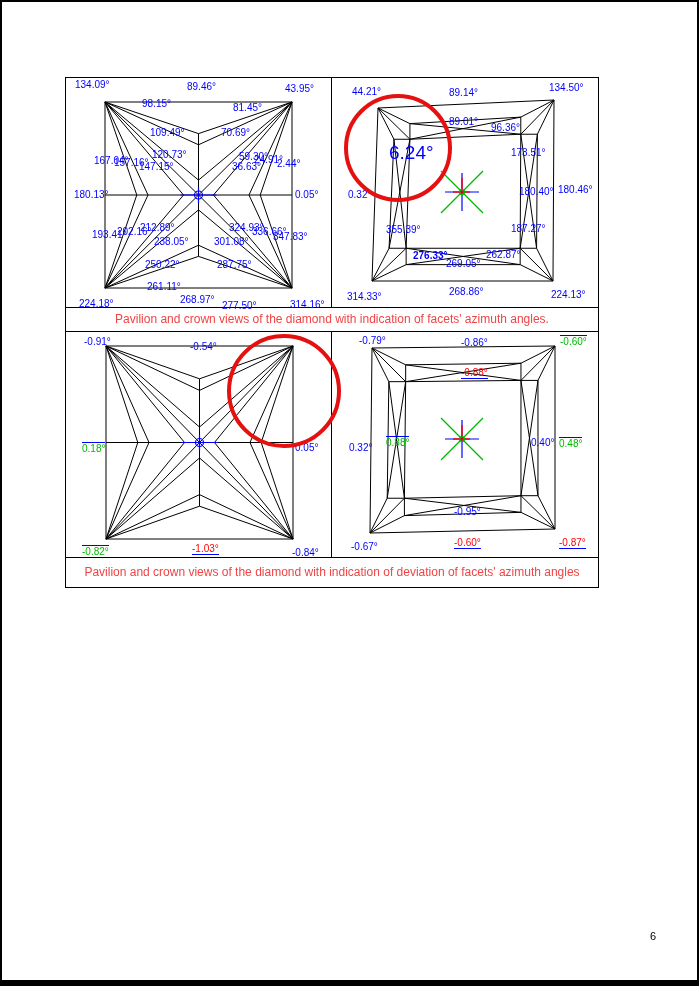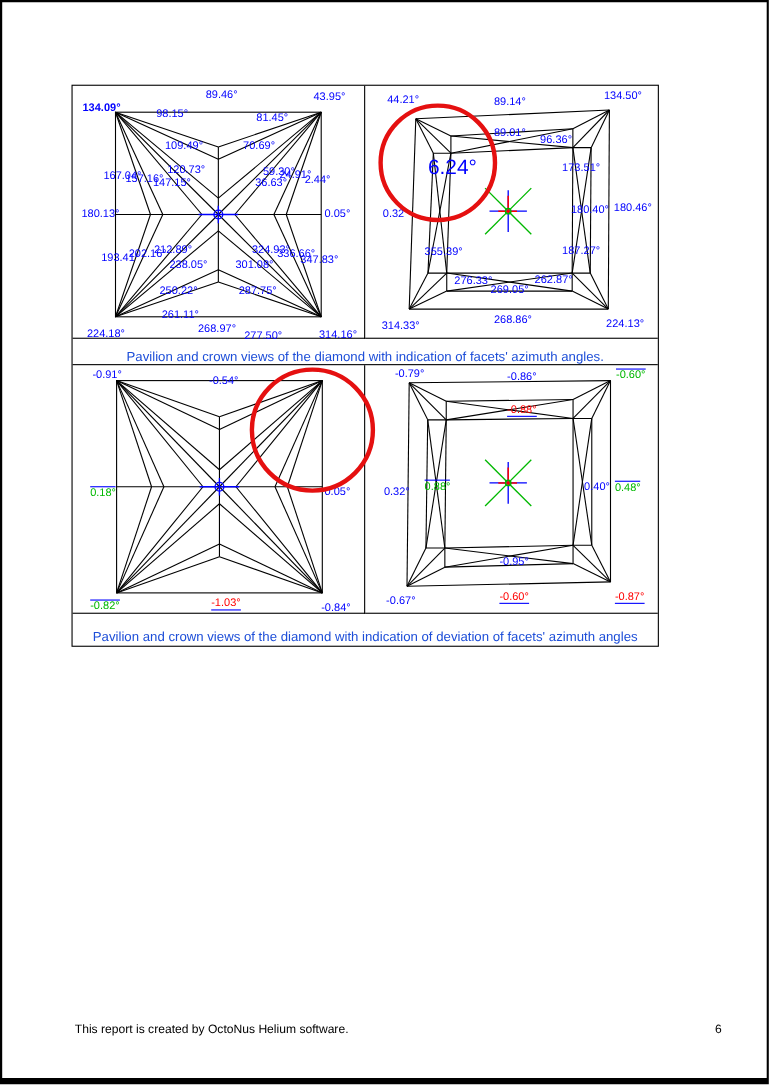--- a/index.html
+++ b/index.html
@@ -12,22 +12,22 @@
     font-family:"Liberation Sans",sans-serif;overflow:hidden;
   }
   .report-table{
     position:absolute;left:63px;top:75px;width:534px;height:511px;border:1px solid #000;box-sizing:border-box;
     display:grid;grid-template-columns:266px 266px;grid-template-rows:230px 24px 226px 28px;
   }
   .cell{position:relative;overflow:visible;}
   .b-r{border-right:1px solid #000;}
   .b-b{border-bottom:1px solid #000;}
   .caption{
-    grid-column:1 / 3;display:flex;flex-direction:column;align-items:center;justify-content:flex-end;
-    font-size:12px;color:#1d4ed8;text-align:center;line-height:13px;
+    grid-column:1 / 3;display:flex;flex-direction:column;align-items:center;justify-content:center;
+    font-size:12px;color:#ef4444;text-align:center;line-height:13px;
   }
   .panel-svg{position:absolute;left:0;top:0;}
   .lbl{
     position:absolute;font-size:10px;line-height:10px;white-space:nowrap;letter-spacing:0px;
   }
   .lbl.blue{color:var(--blue);}
   .lbl.green{color:var(--green);}
   .lbl.red{color:var(--red);}
   .lbl.over{border-top:1px solid var(--blue);padding-top:1px;}
   .lbl.under{border-bottom:1px solid var(--blue);}
@@ -81,21 +81,21 @@
             <line x1="39" y1="210" x2="82.00999999999999" y2="117" class="wf"></line>
             <line x1="39" y1="210" x2="132.5" y2="131.88" class="wf"></line>
             <line x1="39" y1="210" x2="117.53999999999999" y2="117" class="wf"></line>
             <line x1="39" y1="210" x2="132.5" y2="117" class="wf"></line>
             <circle cx="132.5" cy="117" r="4" class="bl"></circle>
             <line x1="114.5" y1="117" x2="150.5" y2="117" class="bl"></line>
             <line x1="132.5" y1="109" x2="132.5" y2="125" class="bl"></line>
           </svg>
         </div>
       <div class="label-layer">
-          <span class="lbl blue" style="left: 9px; top: 16px; font-weight: bold;">134.09°</span>
+          <span class="lbl blue" style="left: 9px; top: 2px;">134.09°</span>
           <span class="lbl blue" style="left: 121px; top: 4px;">89.46°</span>
           <span class="lbl blue" style="left: 219px; top: 6px;">43.95°</span>
           <span class="lbl blue" style="left: 76px; top: 21px;">98.15°</span>
           <span class="lbl blue" style="left: 167px; top: 25px;">81.45°</span>
           <span class="lbl blue" style="left: 84px; top: 50px;">109.49°</span>
           <span class="lbl blue" style="left: 155px; top: 50px;">70.69°</span>
           <span class="lbl blue" style="left: 86px; top: 72px;">120.73°</span>
           <span class="lbl blue" style="left: 148px; top: 74px; padding-left: 25px;">59.30°</span>
           <span class="lbl blue" style="left: 28px; top: 78px;">167.04°</span>
           <span class="lbl blue" style="left: 48px; top: 80px;">157.16°</span>
@@ -181,21 +181,21 @@
           <span class="lbl blue" style="left: 217px; top: 5px;">134.50°</span>
           <span class="lbl blue" style="left: 117px; top: 39px;">89.01°</span>
           <span class="lbl blue" style="left: 159px; top: 45px;">96.36°</span>
           <span class="lbl blue" style="left: 179px; top: 70px;">173.51°</span>
           <span class="lbl blue big" style="left: 57px; top: 65px;">6.24°</span>
           <span class="lbl blue" style="left: 187px; top: 109px;">180.40°</span>
           <span class="lbl blue" style="left: 226px; top: 107px;">180.46°</span>
           <span class="lbl blue" style="left: 16px; top: 112px;">0.32°</span>
           <span class="lbl blue" style="left: 54px; top: 147px;">355.39°</span>
           <span class="lbl blue" style="left: 179px; top: 146px;">187.27°</span>
-          <span class="lbl blue" style="left: 81px; top: 173px;">276.33°</span>
+          <span class="lbl blue" style="left: 81px; top: 173px; font-weight: bold;">276.33°</span>
           <span class="lbl blue" style="left: 154px; top: 172px;">262.87°</span>
           <span class="lbl blue" style="left: 114px; top: 181px;">269.05°</span>
           <span class="lbl blue" style="left: 117px; top: 209px;">268.86°</span>
           <span class="lbl blue" style="left: 15px; top: 214px;">314.33°</span>
           <span class="lbl blue" style="left: 219px; top: 212px;">224.13°</span>
         </div>
     </div>
 
     <div class="caption b-b">
       <div>Pavilion and crown views of the diamond with indication of facets' azimuth angles.</div>
@@ -323,16 +323,15 @@
       <div>Pavilion and crown views of the diamond with indication of deviation of facets' azimuth angles</div>
     </div>
 
   </div>
 
   <svg class="overlay" width="699" height="986">
     <circle cx="396" cy="146" r="52" class="hc"></circle>
     <circle cx="282" cy="389" r="55" class="hc"></circle>
   </svg>
 
-  <div class="footer-text">This report is created by OctoNus Helium software.</div>
   <div class="page-number">6</div>
 
 </div>
 
 </body></html>

